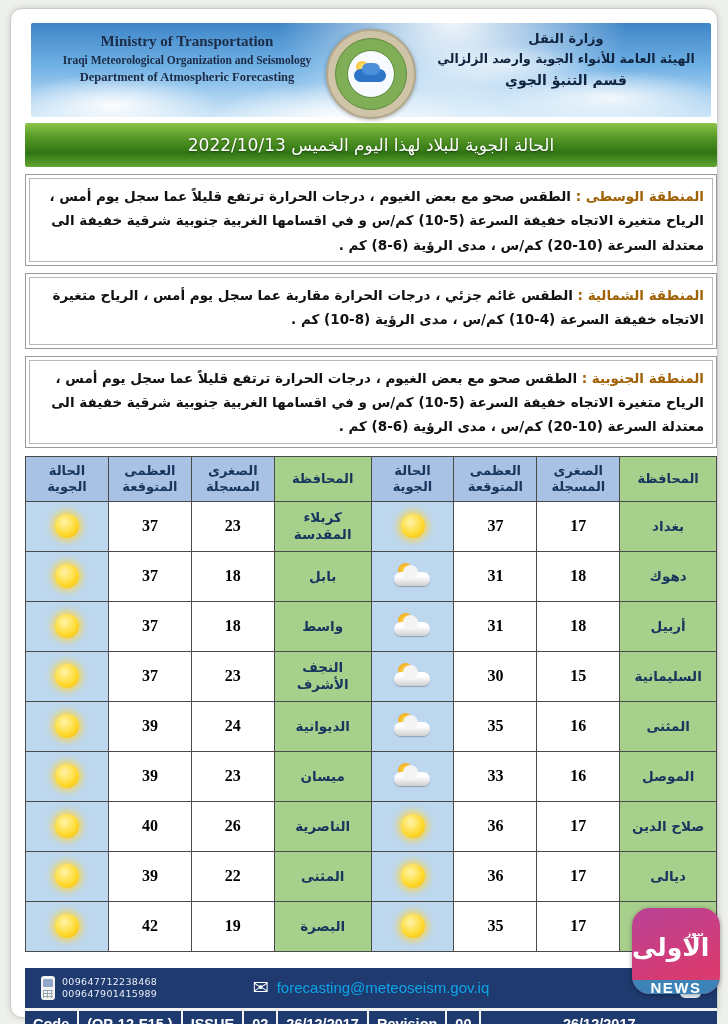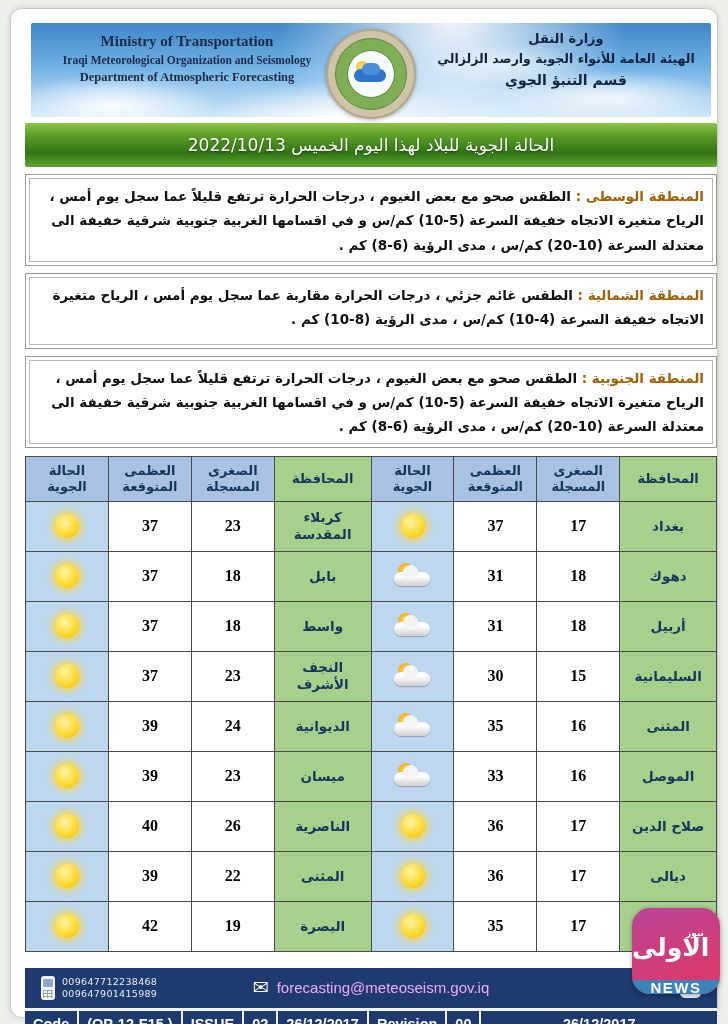--- a/index.html
+++ b/index.html
@@ -143,21 +143,21 @@
   .phone-icon::before{content:"";position:absolute;left:2px;top:3px;right:2px;height:8px;background:#8fa6c8;border-radius:1px;}
   .phone-icon::after{content:"";position:absolute;left:2px;bottom:2px;right:2px;height:8px;
     background:
       linear-gradient(90deg,#9aa 1px,transparent 1px),
       linear-gradient(#9aa 1px,transparent 1px);
     background-size:4px 3px;}
   .phone-nums{display:flex;flex-direction:column;line-height:1.2;}
   .phone-nums span{font-size:9.5px;letter-spacing:.3px;color:#e8edf6;}
   .contact-mid{position:absolute;left:50%;transform:translateX(-50%);display:flex;align-items:center;gap:8px;}
   .mail-icon{font-size:19px;line-height:1;color:#fff;}
-  .email-text{font-size:15px;color:#f0abfc;font-family:"Liberation Sans", sans-serif;}
+  .email-text{font-size:15px;color:#0ea5e9;font-family:"Liberation Sans", sans-serif;}
   .contact-right{margin-left:auto;display:flex;align-items:center;gap:6px;}
   .skype-icon{width:21px;height:21px;border-radius:5px;background:#eaf4fb;display:flex;align-items:center;justify-content:center;
     color:#00aff0;font-weight:700;font-size:14px;font-family:"Liberation Sans", sans-serif;}
   .code-strip{
     height:27px;background:#1e3a6e;border-top:3px solid #f2f2f2;
     display:flex;align-items:stretch;color:#fff;
     font-family:"Liberation Sans", sans-serif;font-weight:700;font-size:14.5px;
   }
   .code-cell{display:flex;align-items:center;justify-content:center;
     border-right:2px solid #f2f2f2;padding:0 8px;white-space:nowrap;}

